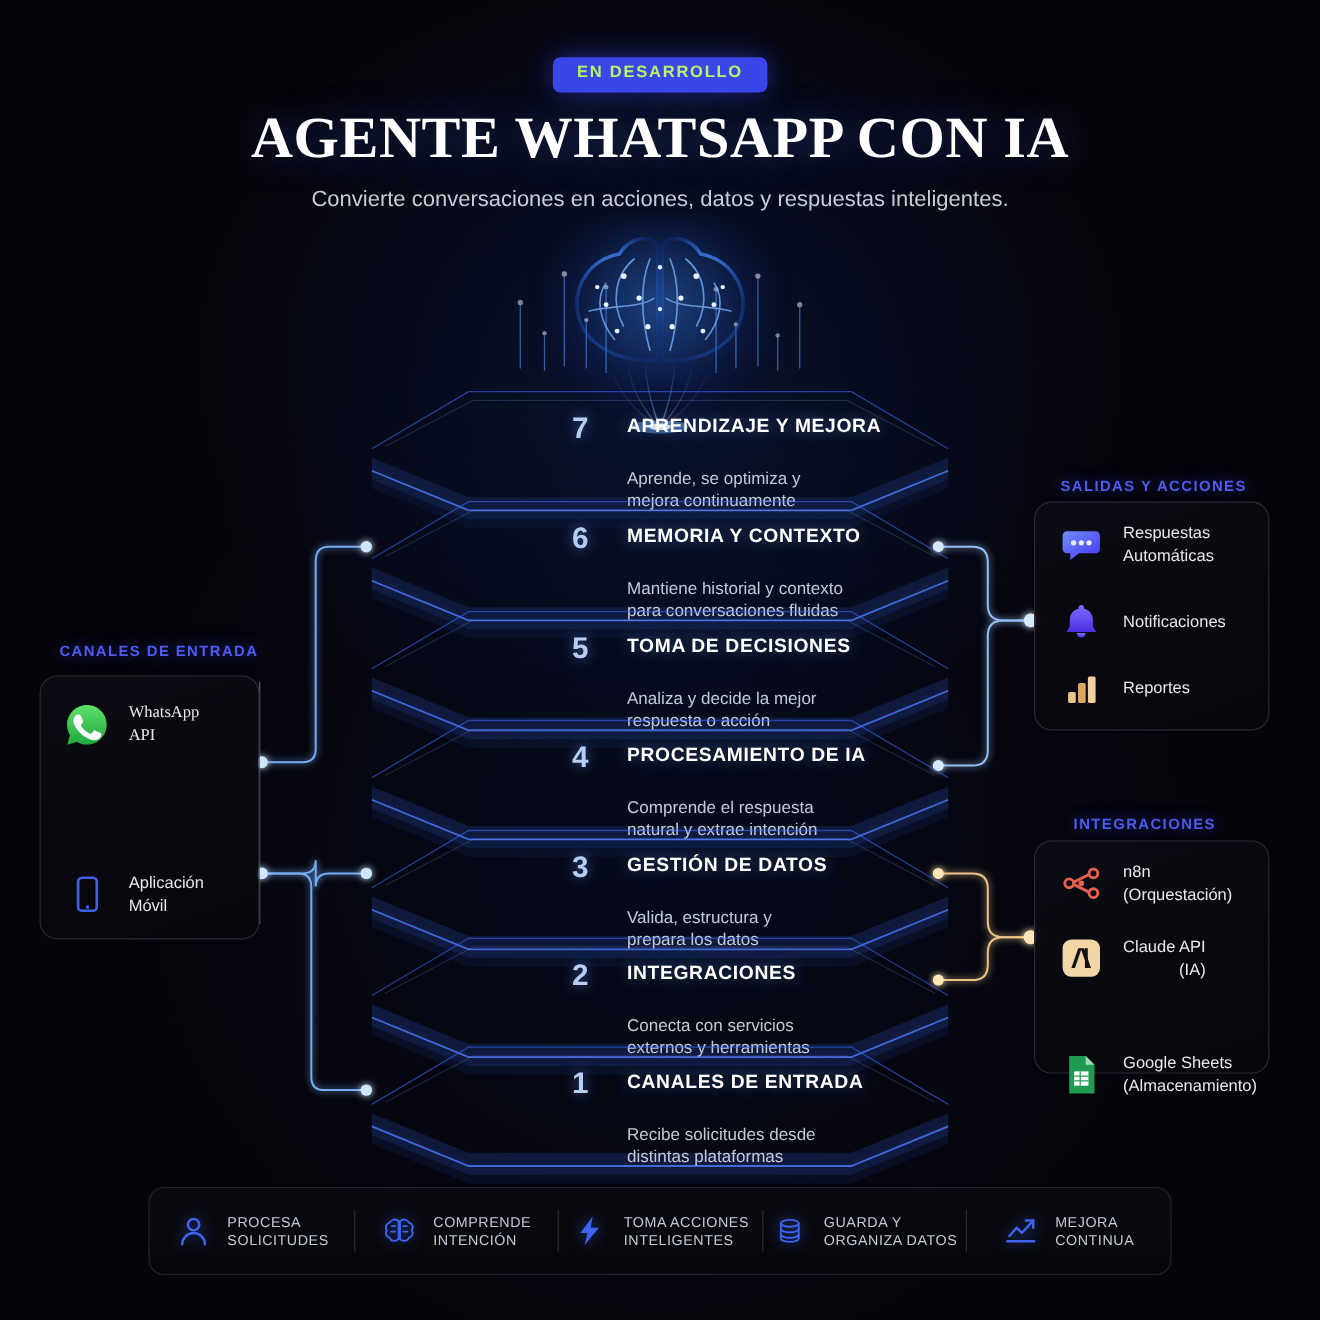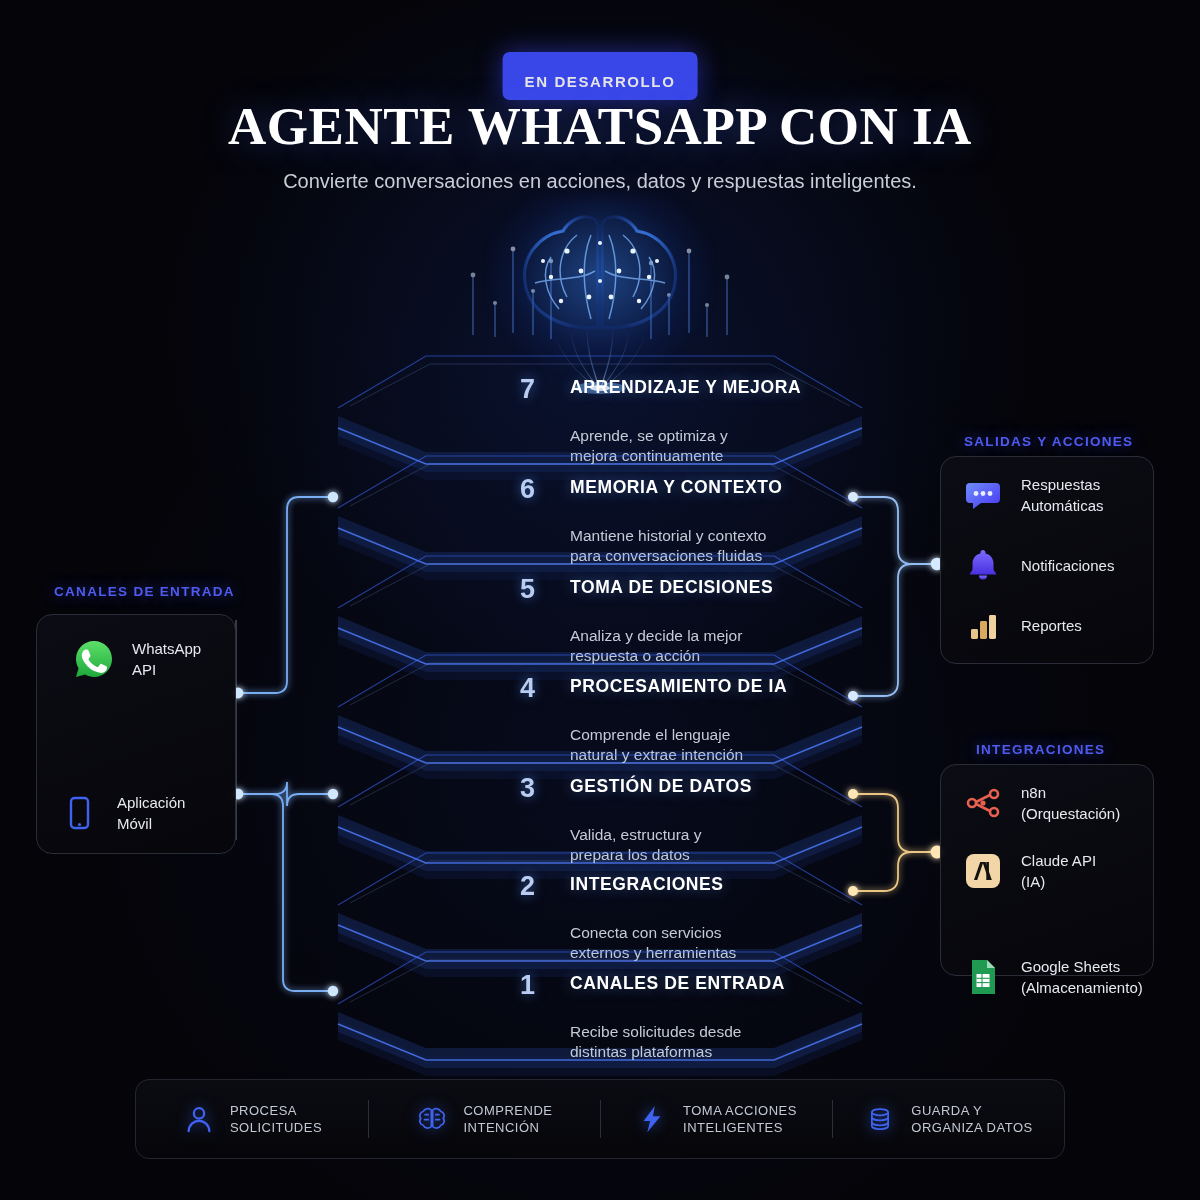--- a/index.html
+++ b/index.html
@@ -15,23 +15,23 @@
     width: 1200px; height: 1200px;
     background:
       radial-gradient(ellipse 620px 520px at 600px 330px, rgba(30,70,190,0.20), rgba(0,0,0,0) 70%),
       radial-gradient(ellipse 700px 700px at 600px 760px, rgba(16,34,96,0.22), rgba(0,0,0,0) 72%),
       #040409;
   }
 
   
   .badge {
     position: absolute; left: 50%; top: 52px; transform: translateX(-50%);
-    background: #3a47e8; color: #e5e5e5;
+    background: #3a47e8; color: #bef264;
     font-size: 15px; font-weight: bold; letter-spacing: 1.6px;
-    padding: 21px 22px 10px; border-radius: 7px;
+    padding: 5px 22px 10px; border-radius: 7px;
     box-shadow: 0 0 26px rgba(58,71,232,0.55);
     white-space: nowrap;
   }
   .title {
     position: absolute; left: 0; right: 0; top: 96px;
     text-align: center; color: #ffffff;
     font-size: 53px; font-weight: bold; letter-spacing: 0.5px;
     text-shadow: 0 0 34px rgba(90,120,255,0.38);
     white-space: nowrap;
     font-family: Liberation Serif, serif;
@@ -425,21 +425,21 @@
               <path d="M6 24 h6"></path>
               <path d="M6 30 h6"></path>
          <path d="M36 18 h6"></path>
               <path d="M36 24 h6"></path>
               <path d="M36 30 h6"></path>
        </g>
      </svg>
         </div>
     <div class="l-num">4</div>
     <div class="l-title">PROCESAMIENTO DE IA</div>
-    <div class="l-desc">Comprende el lenguaje
+    <div class="l-desc">Comprende el respuesta
 natural y extrae intención</div>
   </div>
       <div class="layer" style="top: 751px;">
     <svg class="plate" width="540" height="132" viewBox="0 0 540 132">
 
       <polygon points="8,56 96,92 444,92 532,56 532,76 444,112 96,112 8,76" transform="translate(0,16)" fill="#0c1636" opacity="0.55"></polygon>
       <polygon points="8,56 96,92 444,92 532,56 532,76 444,112 96,112 8,76" transform="translate(0,8)" fill="#122049" opacity="0.75"></polygon>
 
       <polygon points="8,56 96,92 444,92 532,56 532,76 444,112 96,112 8,76" fill="url(#eg)" opacity="0.92"></polygon>
 
@@ -527,21 +527,21 @@
         </div>
     <div class="l-num">1</div>
     <div class="l-title">CANALES DE ENTRADA</div>
     <div class="l-desc">Recibe solicitudes desde
 distintas plataformas</div>
   </div>
     </div>
 
   <div class="panel-label" style="left:54px; top:584px;">CANALES DE ENTRADA</div>
   <div class="panel" id="inputs-panel" style="left:36px; top:614px; width:200px; height:240px;">
-    <div class="panel-row" style="left:35px; top:22px;">
+    <div class="panel-row" style="left:20px; top:22px;font-family:Liberation Serif, serif;">
       <span class="p-icon">
         <svg width="42" height="42" viewBox="0 0 42 42">
           <defs>
               <linearGradient id="wa" x1="0" y1="0" x2="0" y2="1">
             <stop offset="0%" stop-color="#5de06a"></stop>
                 <stop offset="100%" stop-color="#1fa83c"></stop>
           </linearGradient>
             </defs>
           <path d="M21 3 C11 3 3 11 3 21 c0 3.4 .95 6.6 2.6 9.3 L3 39 l9-2.5 c2.7 1.5 5.8 2.4 9 2.4 10 0 18-8 18-18 S31 3 21 3 z" fill="url(#wa)"></path>
           <path d="M15.4 12.6 c-.5-1.1-1-1.1-1.5-1.1 h-1.2 c-.4 0-1.1.2-1.7.8 -.6.6-2.2 2.1-2.2 5.2 0 3 2.2 6 2.5 6.4 .3.4 4.3 6.9 10.6 9.4 5.2 2 6.3 1.6 7.5 1.5 1.1-.1 3.7-1.5 4.2-3 .5-1.4.5-2.7.4-3 -.2-.3-.6-.5-1.2-.8 -.6-.3-3.7-1.8-4.2-2 -.6-.2-1-.3-1.4.3 -.4.6-1.6 2-1.9 2.4 -.4.4-.7.5-1.3.2 -.6-.3-2.6-1-5-3.1 -1.8-1.6-3.1-3.6-3.4-4.2 -.3-.6 0-.9.3-1.2 .3-.3.6-.7.9-1.1 .3-.4.4-.6.6-1 .2-.4.1-.8 0-1.1 -.2-.3-1.3-3.3-1.8-4.5 z" fill="#ffffff"></path>
@@ -618,21 +618,21 @@
           <circle cx="31" cy="11" r="4"></circle>
           <circle cx="31" cy="29" r="4"></circle>
           <path d="M13 19 L27 12"></path>
           <path d="M13 21 L27 28"></path>
           <circle cx="20" cy="20" r="2.6" fill="#e8604f" stroke="none"></circle>
         </svg>
       </span>
       <span class="p-text">n8n
 (Orquestación)</span>
     </div>
-    <div class="panel-row" style="left:20px; top:84px;">
+    <div class="panel-row" style="left:20px; top:84px;text-align:right;">
       <span class="p-icon">
         <svg width="40" height="40" viewBox="0 0 40 40">
           <rect x="3" y="3" width="34" height="34" rx="8" fill="#f2d6a8"></rect>
           <path d="M11 29 L17.2 11 h3.2 L14.2 29 z" fill="#14120f"></path>
           <path d="M19.5 11 h3.1 L28.8 29 h-3.2 z" fill="#14120f"></path>
           <rect x="23.3" y="11" width="2.6" height="18" fill="#14120f"></rect>
         </svg>
       </span>
       <span class="p-text">Claude API
 (IA)</span>
@@ -694,15 +694,26 @@
           <svg width="30" height="30" viewBox="0 0 48 48" fill="none" stroke="#3f63f0" stroke-width="2.8" stroke-linecap="round" stroke-linejoin="round">
        <ellipse cx="24" cy="13" rx="13" ry="5"></ellipse>
        <path d="M11 13 v8 c0 2.8 5.8 5 13 5 s13 -2.2 13 -5 v-8"></path>
        <path d="M11 21 v8 c0 2.8 5.8 5 13 5 s13 -2.2 13 -5 v-8"></path>
        <path d="M11 29 v6 c0 2.8 5.8 5 13 5 s13 -2.2 13 -5 v-6"></path>
      </svg>
         </span>
      <span class="f-text">GUARDA Y
 ORGANIZA DATOS</span>
       </div>
+      <div class="f-item">
+        <span class="f-icon">
+          <svg width="30" height="30" viewBox="0 0 32 32" fill="none" stroke="#3f63f0" stroke-width="2.4" stroke-linecap="round" stroke-linejoin="round">
+       <path d="M3 26 h26"></path>
+            <path d="M5 21 L12 13 L17 18 L28 6"></path>
+            <path d="M21 6 h7 v7"></path>
+     </svg>
+        </span>
+     <span class="f-text">MEJORA
+CONTINUA</span>
+      </div>
     </div>
 
 </div>
 
 </body></html>

